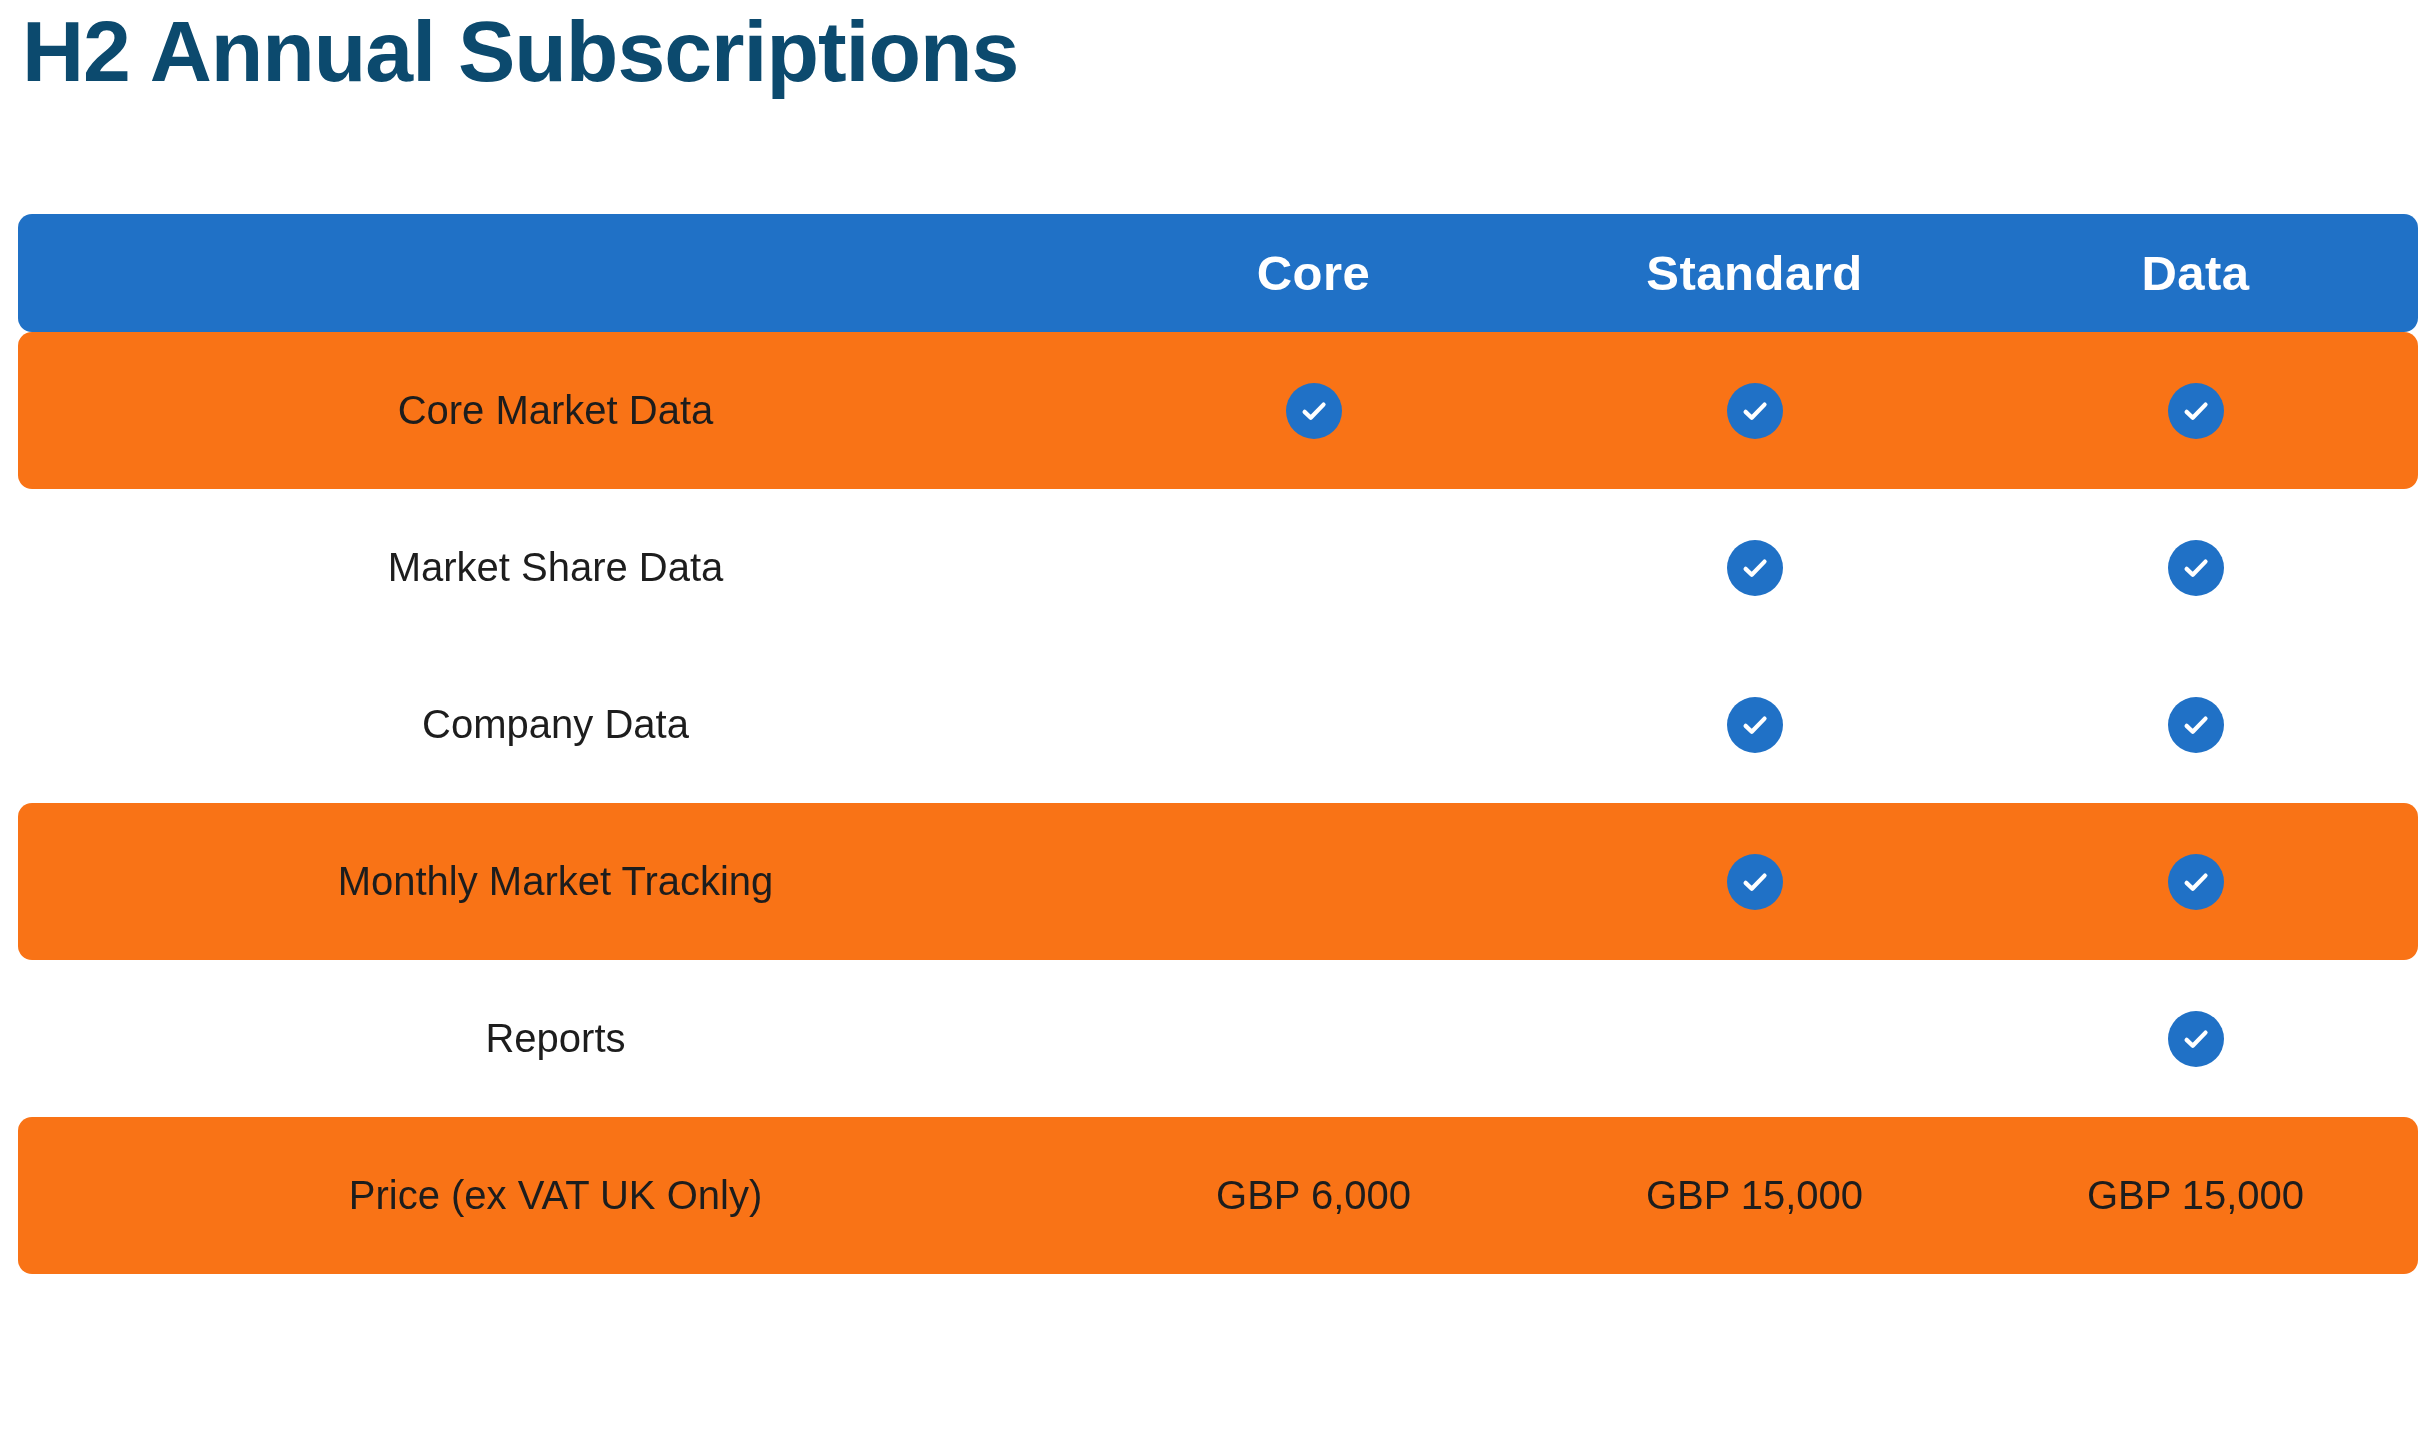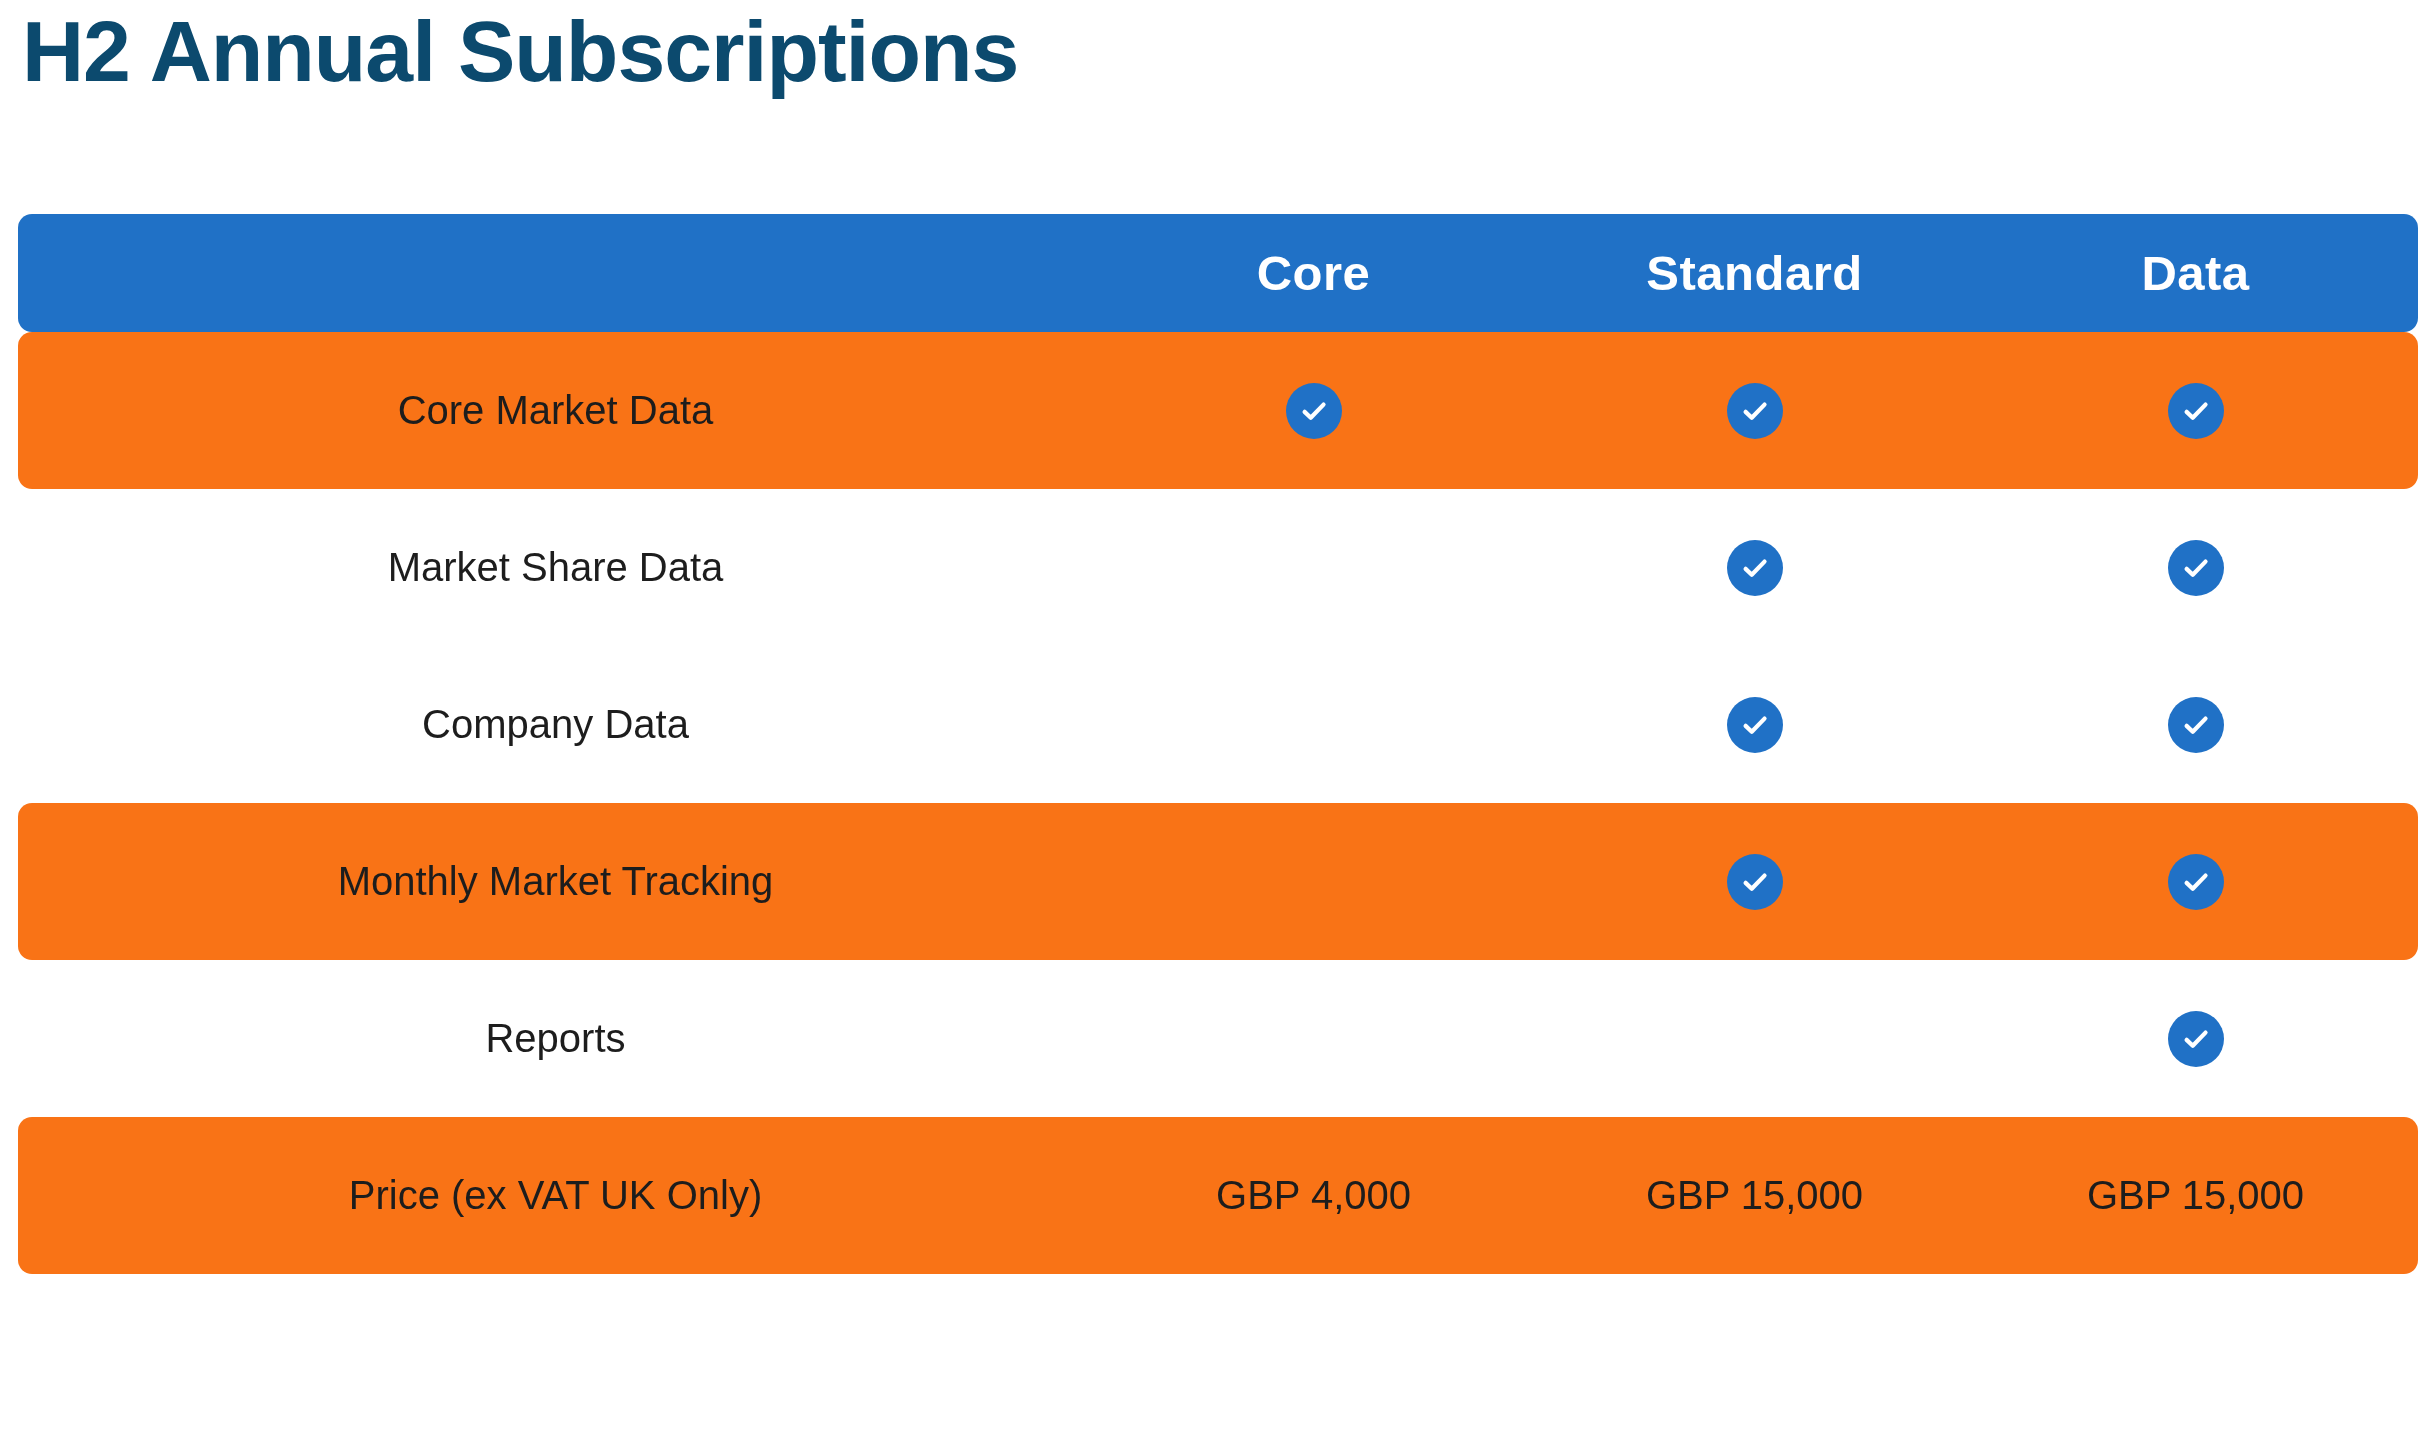--- a/index.html
+++ b/index.html
@@ -210,20 +210,20 @@
           <div class="cell col-plan">
             <span class="check">
               <svg width="30" height="30" viewBox="0 0 24 24" aria-hidden="true">
                 <path d="M4.5 12.7 L9.4 17.4 L19.6 6.9" fill="none" stroke="#ffffff" stroke-width="3.4" stroke-linecap="round" stroke-linejoin="round"></path>
               </svg>
             </span>
           </div>
         </div>
         <div class="row body-row shaded">
           <div class="cell col-feature">Price (ex VAT UK Only)</div>
-          <div class="cell col-plan price-cell">GBP 4,000</div>
+          <div class="cell col-plan price-cell">GBP 6,000</div>
           <div class="cell col-plan price-cell">GBP 15,000</div>
           <div class="cell col-plan price-cell">GBP 15,000</div>
         </div>
       </div>
 
   </div>
 </div>
 
 </body></html>

